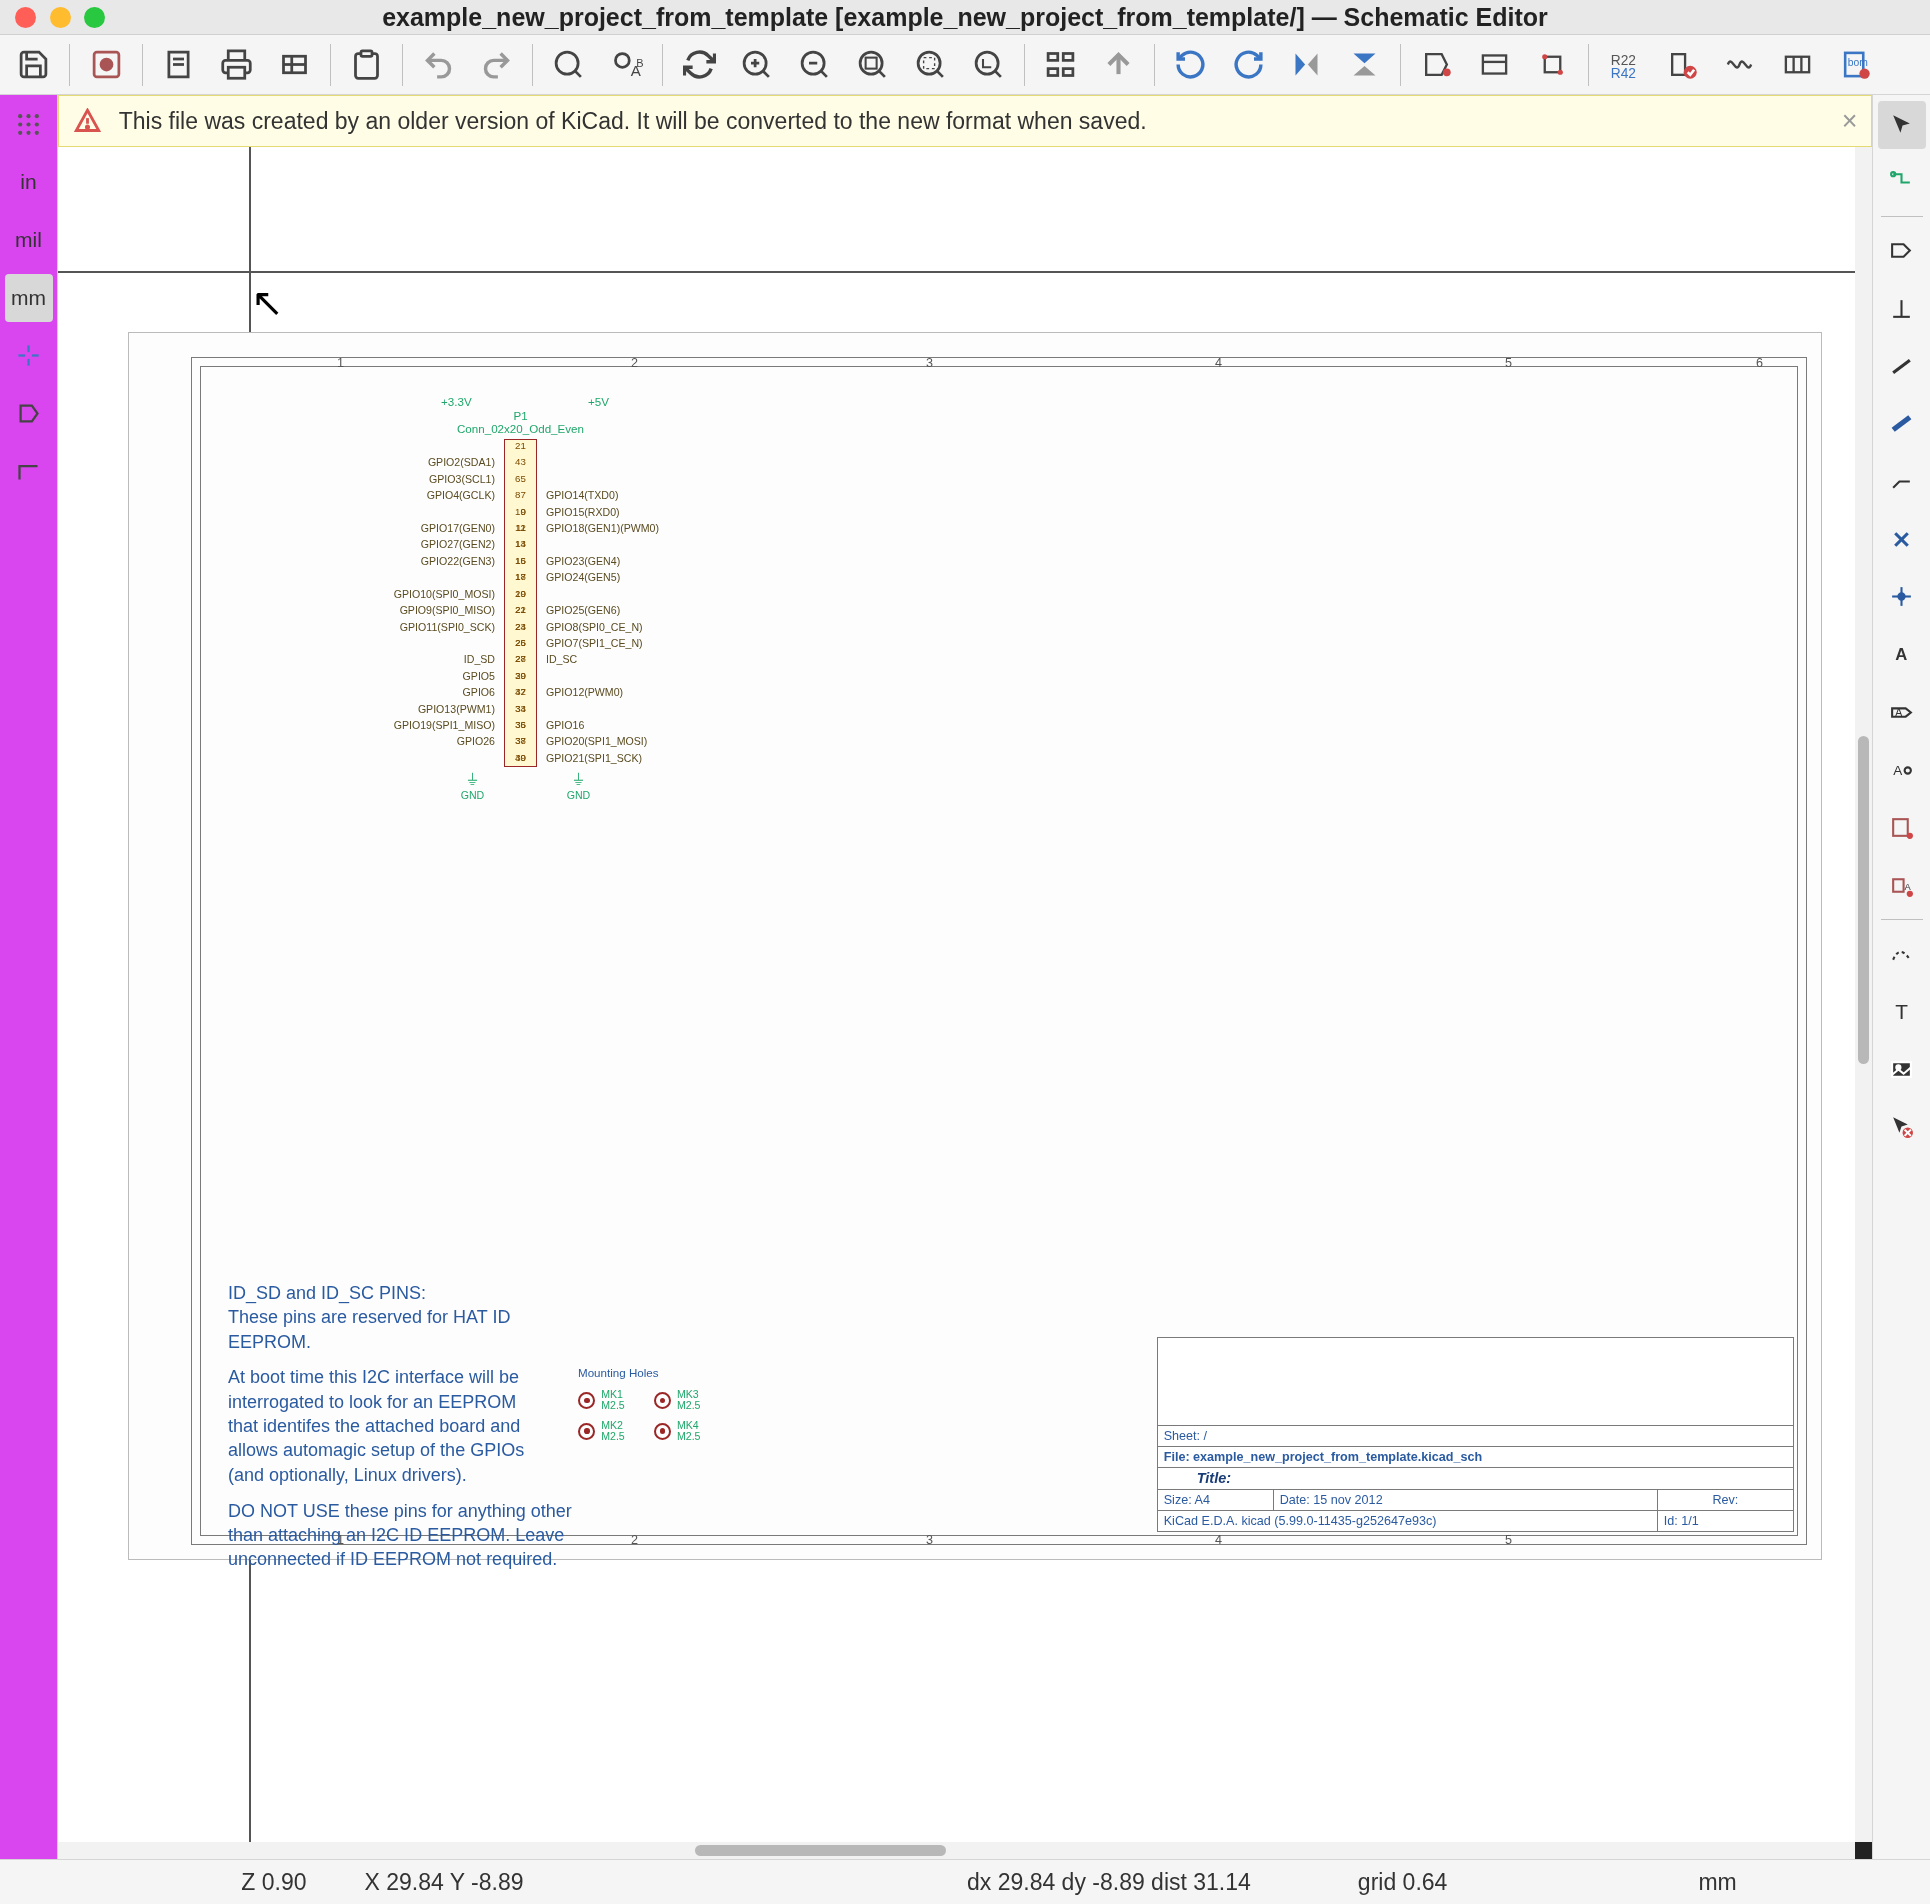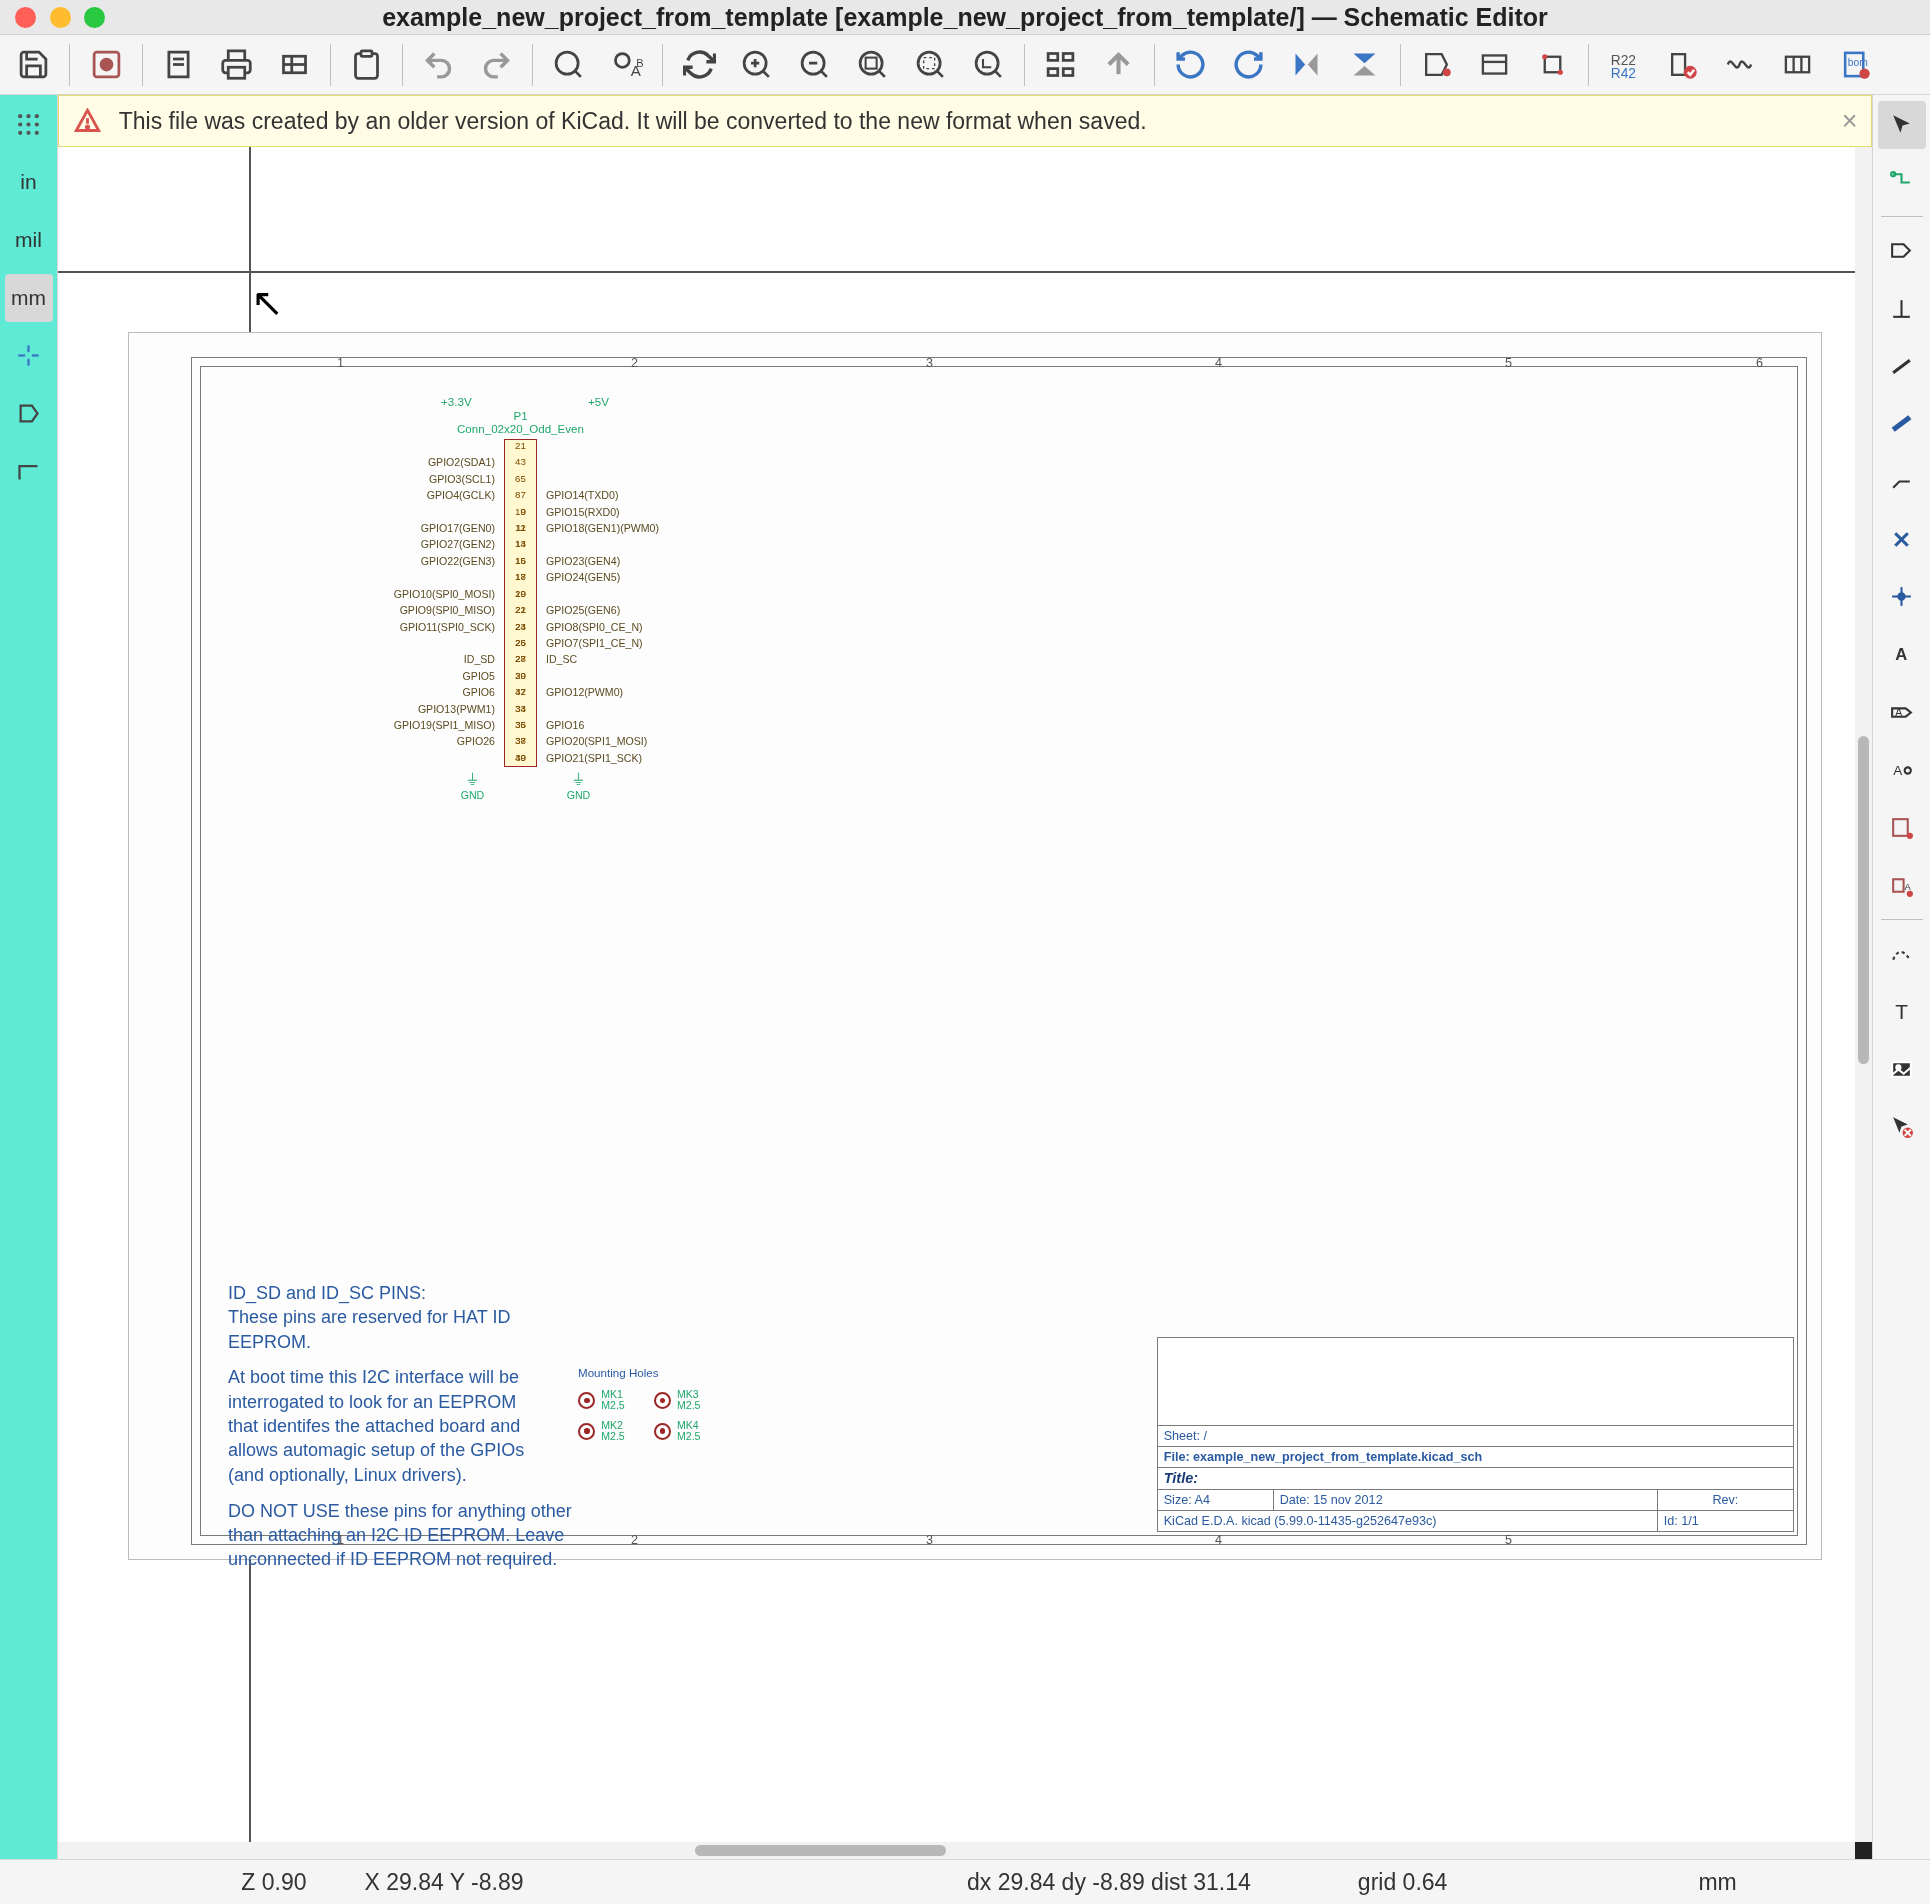--- a/index.html
+++ b/index.html
@@ -14,21 +14,21 @@
   .yellow { background: #febc2e; }
   .green { background: #28c840; }
   .title { position: absolute; left: 50%; transform: translateX(-50%); font-size: 25px; font-weight: 600; color: #222; white-space: nowrap; }
 
   
   .top-toolbar { height: 60px; background: #f5f5f5; border-bottom: 1px solid #d5d5d5; display: flex; align-items: center; padding: 0 7.7px; gap: 5.8px; }
   .tb-btn { width: 52px; height: 48px; display: flex; align-items: center; justify-content: center; border: none; background: transparent; cursor: pointer; border-radius: 3.9px; }
   .tb-sep { width: 1px; height: 42px; background: #c0c0c0; margin: 0 3.9px; }
 
   .body-row { flex: 1; display: flex; min-height: 0; }
-  .left-toolbar { width: 58px; background: #5eead4; border-right: 1px solid #d5d5d5; display: flex; flex-direction: column; align-items: center; padding-top: 5.8px; gap: 9.7px; }
+  .left-toolbar { width: 58px; background: #d946ef; border-right: 1px solid #d5d5d5; display: flex; flex-direction: column; align-items: center; padding-top: 5.8px; gap: 9.7px; }
   .right-toolbar { width: 58px; background: #f5f5f5; border-left: 1px solid #d5d5d5; display: flex; flex-direction: column; align-items: center; padding-top: 5.8px; gap: 9.7px; }
   .side-btn { width: 48px; height: 48px; display: flex; align-items: center; justify-content: center; border: none; background: transparent; cursor: pointer; font-size: 21px; color: #333; border-radius: 3.9px; }
   .side-btn.active { background: #d8d8d8; }
   .unit-lbl { font-size: 21px; color: #333; font-weight: 500; }
 
   
   .infobar { height: 52px; background: #fffde6; border: 1px solid #e4d973; display: flex; align-items: center; padding: 0 15.4px; color: #333; font-size: 23px; position: relative; }
   .info-icon { width: 27px; height: 27px; margin-right: 17.4px; color: #d9534f; flex-shrink: 0; }
   .close-info { position: absolute; right: 13.5px; color: #999; font-size: 27px; cursor: pointer; border:none; background:transparent; }
 
@@ -64,21 +64,21 @@
   .mh-item { display:flex; align-items:center; gap:5.8px; }
   .mh-sym { width:17.4px; height:17.4px; border-radius:50%; border:2.9px solid #9a2626; position:relative; }
   .mh-sym::after { content:''; position:absolute; inset:3.9px; background:#9a2626; border-radius:50%; }
   .mh-txt { font-size:10.6px; line-height:1.1; color:#1fa76a; }
 
   .title-block { position: absolute; right: 11.6px; bottom: 11.6px; width: 637px; border: 1.9px solid #7a7a7a; font-size: 12.6px; color: #2a5aa0; background:#fff; }
   .tb-row { display:flex; border-top: 1px solid #7a7a7a; }
   .tb-row:first-child { border-top:none; }
   .tb-cell { padding: 2.9px 5.8px; border-right: 1px solid #7a7a7a; }
   .tb-cell:last-child { border-right:none; }
-  .tb-title { font-weight:bold; font-style:italic; color:#1a3c77; font-size:14.5px; }
+  .tb-title { font-weight:bold; font-style:italic; color:#1a3c77; font-size:14.5px;margin-left:33px; }
 
   
   .hscroll { position: absolute; left: 0; right: 17.4px; bottom: 0; height: 17.4px; background: #f2f2f2; }
   .hscroll-thumb { position: absolute; left: 637px; width: 251px; top: 2.9px; bottom: 2.9px; background: #b8b8b8; border-radius: 5.8px; }
   .vscroll { position: absolute; top: 0; bottom: 17.4px; right: 0; width: 17.4px; background: #f2f2f2; }
   .vscroll-thumb { position: absolute; top: 589px; height: 328px; left: 2.9px; right: 2.9px; background: #b8b8b8; border-radius: 5.8px; }
   .corner { position:absolute; right:0; bottom:0; width:17.4px; height:17.4px; background:#222; }
 
   
   .statusbar { height: 46px; background: #f5f5f5; border-top: 1px solid #d5d5d5; display: flex; align-items: center; padding: 0 19.3px; font-size: 23px; color: #333; }

